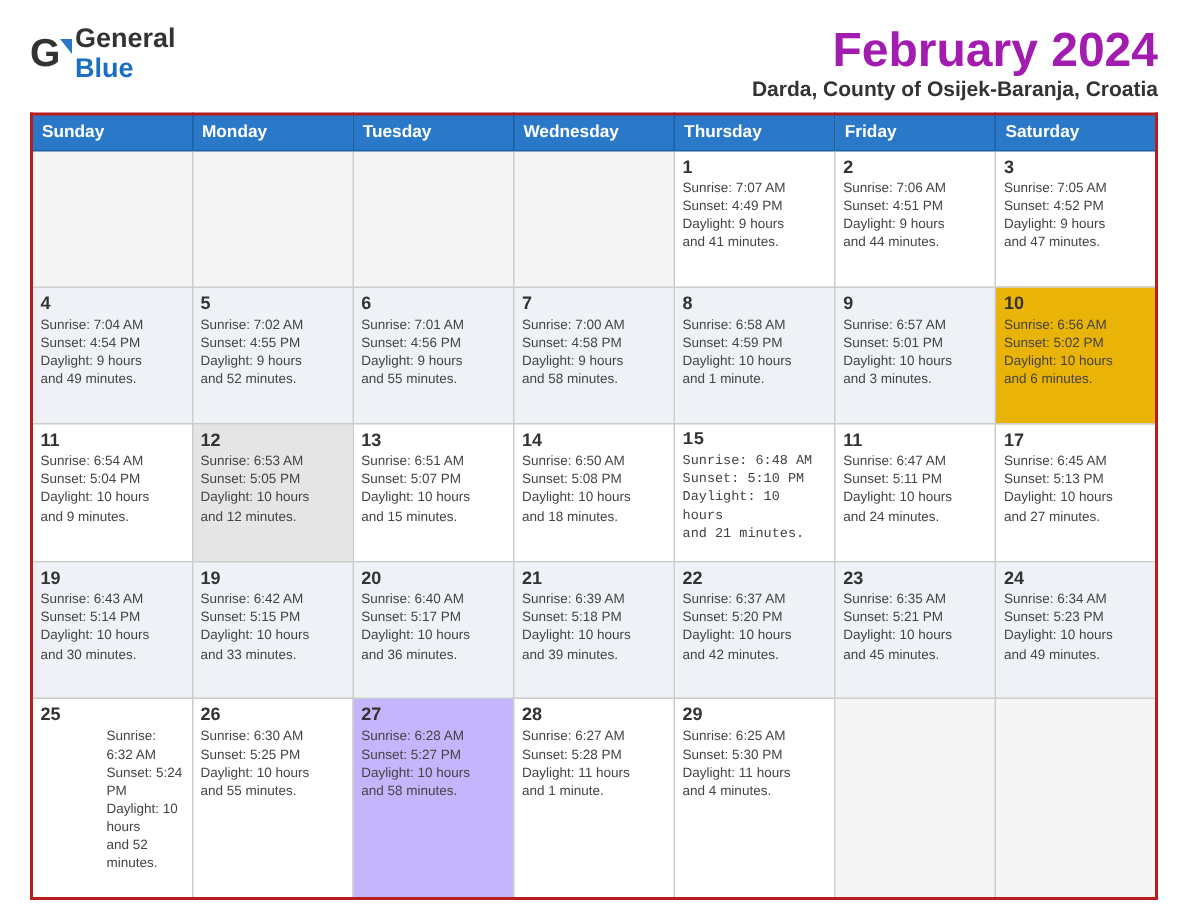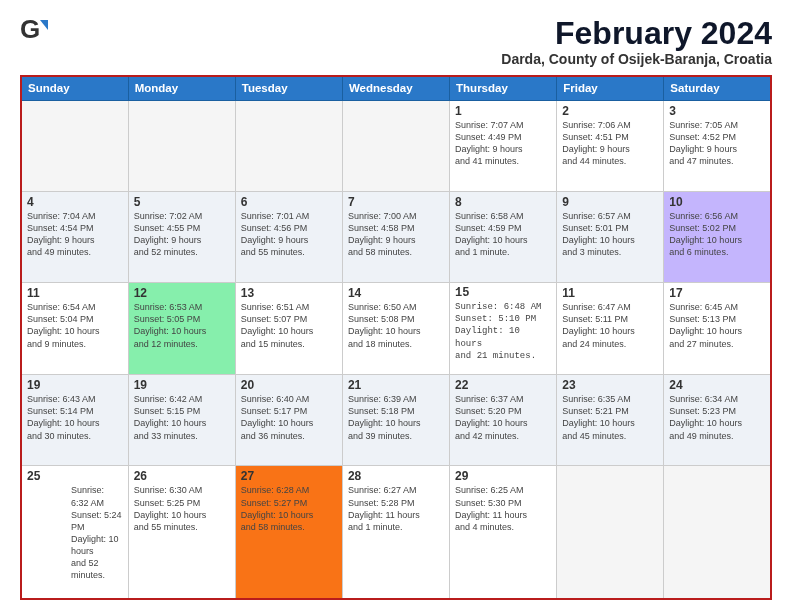--- a/index.html
+++ b/index.html
@@ -46,21 +46,21 @@
       width: 28px;
       height: 28px;
       margin-right: 2px;
     }
     .title-block {
       text-align: right;
     }
     .month-title {
       font-size: 32px;
       font-weight: bold;
-      color: #0f172a;
+      color: #a21caf;
       line-height: 1.1;
     }
     .subtitle {
       font-size: 14px;
       font-weight: bold;
       color: #333;
     }
     .calendar {
       flex: 1;
       border: 2px solid #b91c1c;
@@ -103,20 +103,24 @@
 </head>
 <body>
 
 <div class="page">
   <div class="header">
     <div class="logo">
       <svg class="logo-icon" viewBox="0 0 28 28">
         <text x="0" y="22" font-size="26" font-weight="bold" fill="#333">G</text>
         <polygon points="20,4 28,4 28,14" fill="#2a78c8"></polygon>
       </svg>
+      <div class="logo-text">
+        <span class="logo-general">General</span>
+        <span class="logo-blue">Blue</span>
+      </div>
     </div>
     <div class="title-block">
       <div class="month-title">February 2024</div>
       <div class="subtitle">Darda, County of Osijek-Baranja, Croatia</div>
     </div>
   </div>
 
   <table class="calendar">
     <thead>
       <tr>
@@ -193,37 +197,37 @@
 Daylight: 10 hours
 and 1 minute.</div>
           </td>
           <td style="background: rgb(238, 242, 247);">
             <span class="day-num">9</span>
             <div class="day-info" style="white-space: pre-line;">Sunrise: 6:57 AM
 Sunset: 5:01 PM
 Daylight: 10 hours
 and 3 minutes.</div>
           </td>
-          <td style="background: #c4b5fd;">
+          <td style="background: #eab308;">
             <span class="day-num">10</span>
             <div class="day-info" style="white-space: pre-line;">Sunrise: 6:56 AM
 Sunset: 5:02 PM
 Daylight: 10 hours
 and 6 minutes.</div>
           </td>
         </tr>
         <tr>
           <td style="background: rgb(255, 255, 255);">
             <span class="day-num">11</span>
             <div class="day-info" style="white-space: pre-line;">Sunrise: 6:54 AM
 Sunset: 5:04 PM
 Daylight: 10 hours
 and 9 minutes.</div>
           </td>
-          <td style="background: #86efac; margin-top: 18px;">
+          <td style="background: #e5e5e5; margin-top: 18px;">
             <span class="day-num">12</span>
             <div class="day-info" style="white-space: pre-line;">Sunrise: 6:53 AM
 Sunset: 5:05 PM
 Daylight: 10 hours
 and 12 minutes.</div>
           </td>
           <td style="background: rgb(255, 255, 255);">
             <span class="day-num">13</span>
             <div class="day-info" style="white-space: pre-line;">Sunrise: 6:51 AM
 Sunset: 5:07 PM
@@ -318,21 +322,21 @@
 Daylight: 10 hours
 and 52 minutes.</div>
           </td>
           <td style="background: rgb(255, 255, 255);">
             <span class="day-num">26</span>
             <div class="day-info" style="white-space: pre-line;">Sunrise: 6:30 AM
 Sunset: 5:25 PM
 Daylight: 10 hours
 and 55 minutes.</div>
           </td>
-          <td style="background: #f97316;">
+          <td style="background: #c4b5fd;">
             <span class="day-num">27</span>
             <div class="day-info" style="white-space: pre-line;">Sunrise: 6:28 AM
 Sunset: 5:27 PM
 Daylight: 10 hours
 and 58 minutes.</div>
           </td>
           <td style="background: rgb(255, 255, 255);">
             <span class="day-num">28</span>
             <div class="day-info" style="white-space: pre-line;">Sunrise: 6:27 AM
 Sunset: 5:28 PM

